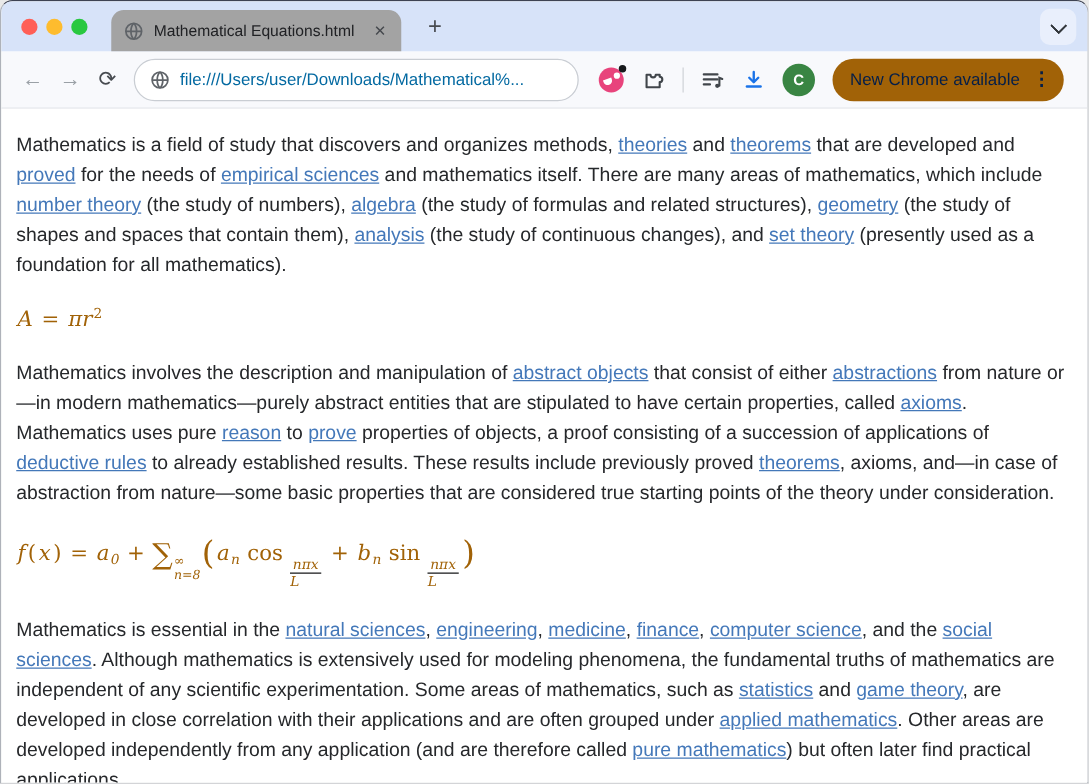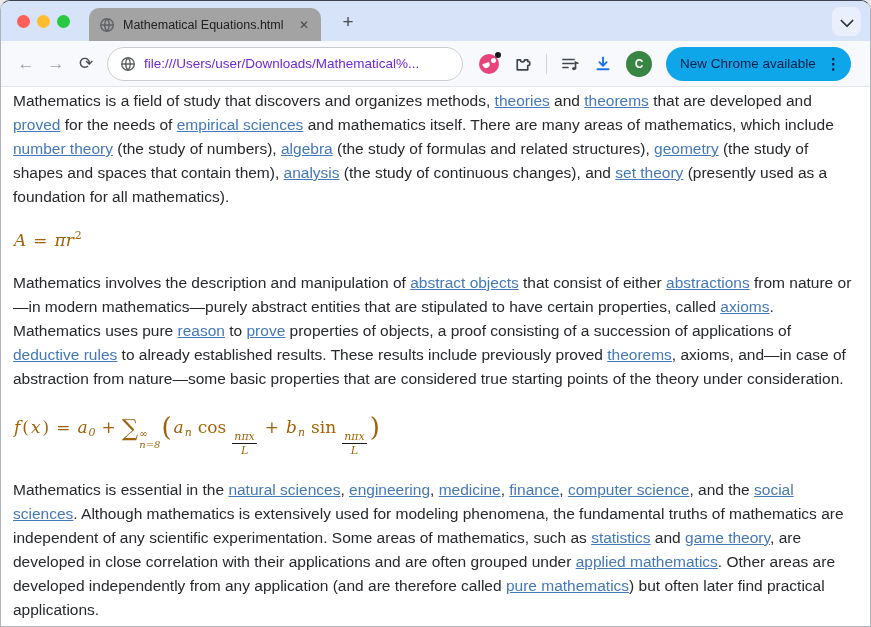--- a/index.html
+++ b/index.html
@@ -22,54 +22,54 @@
     transform:rotate(-45deg) translate(1px,-1px);border-radius:1px;}
   
   .toolbar{height:46px;background:#f8f9fc;border-bottom:1px solid #e2e5e9;display:flex;
     align-items:center;padding:0 10px;box-sizing:border-box;}
   .navbtn{width:30px;height:30px;display:flex;align-items:center;justify-content:center;
     font-size:17px;border-radius:50%;}
   .navbtn.disabled{color:#9aa0a6;}
   .navbtn.enabled{color:#474b50;}
   .addr{width:356px;height:34px;background:#fff;border:1px solid #c9cdd3;border-radius:17px;
     display:flex;align-items:center;padding:0 6px 0 12px;gap:8px;box-sizing:border-box;margin-left:6px;}
-  .addr .url{font-size:13.5px;color:#6d28d9;white-space:nowrap;overflow:hidden;}
+  .addr .url{font-size:13.5px;color:#0369a1;white-space:nowrap;overflow:hidden;}
   .tools{display:flex;align-items:center;gap:13px;margin-left:16px;}
   .ext-pink{width:20px;height:20px;border-radius:50%;position:relative;}
   .ext-pink::before{content:"";position:absolute;left:4px;top:9px;width:7px;height:5px;
     background:#fff;border-radius:0 0 6px 6px;transform:rotate(-20deg);}
   .ext-pink::after{content:"";position:absolute;right:3px;top:4px;width:5px;height:5px;
     background:#fff;border-radius:50%;}
   .ext-dot{position:absolute;right:-2px;top:-2px;width:6px;height:6px;border-radius:50%;background:#17191c;}
   .vdiv{width:1px;height:20px;background:#d0d3d8;}
   .avatar{width:26px;height:26px;border-radius:50%;color:#fff;font-size:12px;font-weight:bold;
     display:flex;align-items:center;justify-content:center;}
   .update-pill{height:34px;border-radius:17px;display:flex;align-items:center;gap:10px;
     padding:0 10px 0 14px;margin-left:14px;}
   .update-pill .label{font-size:13.5px;}
   .kebab{font-size:15px;font-weight:bold;letter-spacing:0;line-height:1;}
   
   .content{padding:1px 12px;background:#fff;height:540px;box-sizing:border-box;overflow:hidden;}
-  .para{font-size:15.5px;line-height:24px;color:#26282b;margin:1px 0;}
+  .para{font-size:15.5px;line-height:24px;color:#26282b;margin:17px 0;}
   .para a{text-decoration:underline;}
   
   .equation{margin:21px 0;font-family:"DejaVu Serif",serif;font-size:17px;color:#a16207;white-space:nowrap;}
   .equation .mv{font-style:italic;padding:0 1px;}
   .equation .md{padding:0 1px;}
   .equation .mo{padding:0 6px;}
   .equation .msup{font-size:11px;position:relative;top:-7px;}
   .equation .msb{font-size:11px;font-style:italic;position:relative;top:3px;}
   .equation .mfn{padding:0 4px 0 6px;}
   .equation .mbig{font-size:26px;vertical-align:-3px;padding:0 1px;}
   .equation .msum{display:inline-block;}
   .equation .sigma{font-size:23px;vertical-align:-3px;}
   .equation .limits{display:inline-flex;flex-direction:column;font-size:10px;line-height:11px;
     vertical-align:-4px;margin-left:1px;text-align:left;}
   .equation .limits .lim-b{font-style:italic;}
-  .equation .mfrac{display:inline-flex;flex-direction:column;text-align:center;font-size:11px;
+  .equation .mfrac{display:inline-flex;flex-direction:column;text-align:left;font-size:11px;
     font-style:italic;vertical-align:-7px;margin:0 2px;}
   .equation .mfrac .num{border-bottom:1px solid #17181a;padding:0 2px;line-height:13px;}
   .equation .mfrac .den{line-height:13px;}
   svg{display:block;}
 </style>
 </head>
 <body>
 
 <div class="window">
 
@@ -138,21 +138,21 @@
         <svg width="20" height="20" viewBox="0 0 20 20" fill="none" stroke="#1a73e8" stroke-width="1.9" stroke-linecap="round" stroke-linejoin="round">
           <path d="M10 3.5 V11"></path>
           <path d="M6.4 8.2 L10 11.8 L13.6 8.2"></path>
           <path d="M4.5 15.2 h11"></path>
         </svg>
       </span>
 
       <span class="avatar" style="background:#398543">C</span>
     </div>
 
-    <div class="update-pill" style="background:#0ea5e9;color:#041e49">
+    <div class="update-pill" style="background:#a16207;color:#041e49">
       <span class="label">New Chrome available</span>
       <span class="kebab">⋮</span>
     </div>
   </div>
 
   <div class="content">
     <p class="para">Mathematics is a field of study that discovers and organizes methods, <a href="#" style="color: rgb(68, 120, 185);">theories</a> and <a href="#" style="color: rgb(68, 120, 185);">theorems</a> that are developed and <a href="#" style="color: rgb(68, 120, 185);">proved</a> for the needs of <a href="#" style="color: rgb(68, 120, 185);">empirical sciences</a> and mathematics itself. There are many areas of mathematics, which include <a href="#" style="color: rgb(68, 120, 185);">number theory</a> (the study of numbers), <a href="#" style="color: rgb(68, 120, 185);">algebra</a> (the study of formulas and related structures), <a href="#" style="color: rgb(68, 120, 185);">geometry</a> (the study of shapes and spaces that contain them), <a href="#" style="color: rgb(68, 120, 185);">analysis</a> (the study of continuous changes), and <a href="#" style="color: rgb(68, 120, 185);">set theory</a> (presently used as a foundation for all mathematics).</p>
     <div class="equation"><span class="mv">A</span><span class="mo">=</span><span class="mv">πr</span><span class="msup">2</span></div>
     <p class="para">Mathematics involves the description and manipulation of <a href="#" style="color: rgb(68, 120, 185);">abstract objects</a> that consist of either <a href="#" style="color: rgb(68, 120, 185);">abstractions</a> from nature or—in modern mathematics—purely abstract entities that are stipulated to have certain properties, called <a href="#" style="color: rgb(68, 120, 185);">axioms</a>. Mathematics uses pure <a href="#" style="color: rgb(68, 120, 185);">reason</a> to <a href="#" style="color: rgb(68, 120, 185);">prove</a> properties of objects, a proof consisting of a succession of applications of <a href="#" style="color: rgb(68, 120, 185);">deductive rules</a> to already established results. These results include previously proved <a href="#" style="color: rgb(68, 120, 185);">theorems</a>, axioms, and—in case of abstraction from nature—some basic properties that are considered true starting points of the theory under consideration.</p>
     <div class="equation"><span class="mv">f</span><span class="md">(</span><span class="mv">x</span><span class="md">)</span><span class="mo">=</span><span class="mv">a</span><span class="msb">0</span><span class="mo">+</span><span class="msum"><span class="sigma">∑</span><span class="limits">

